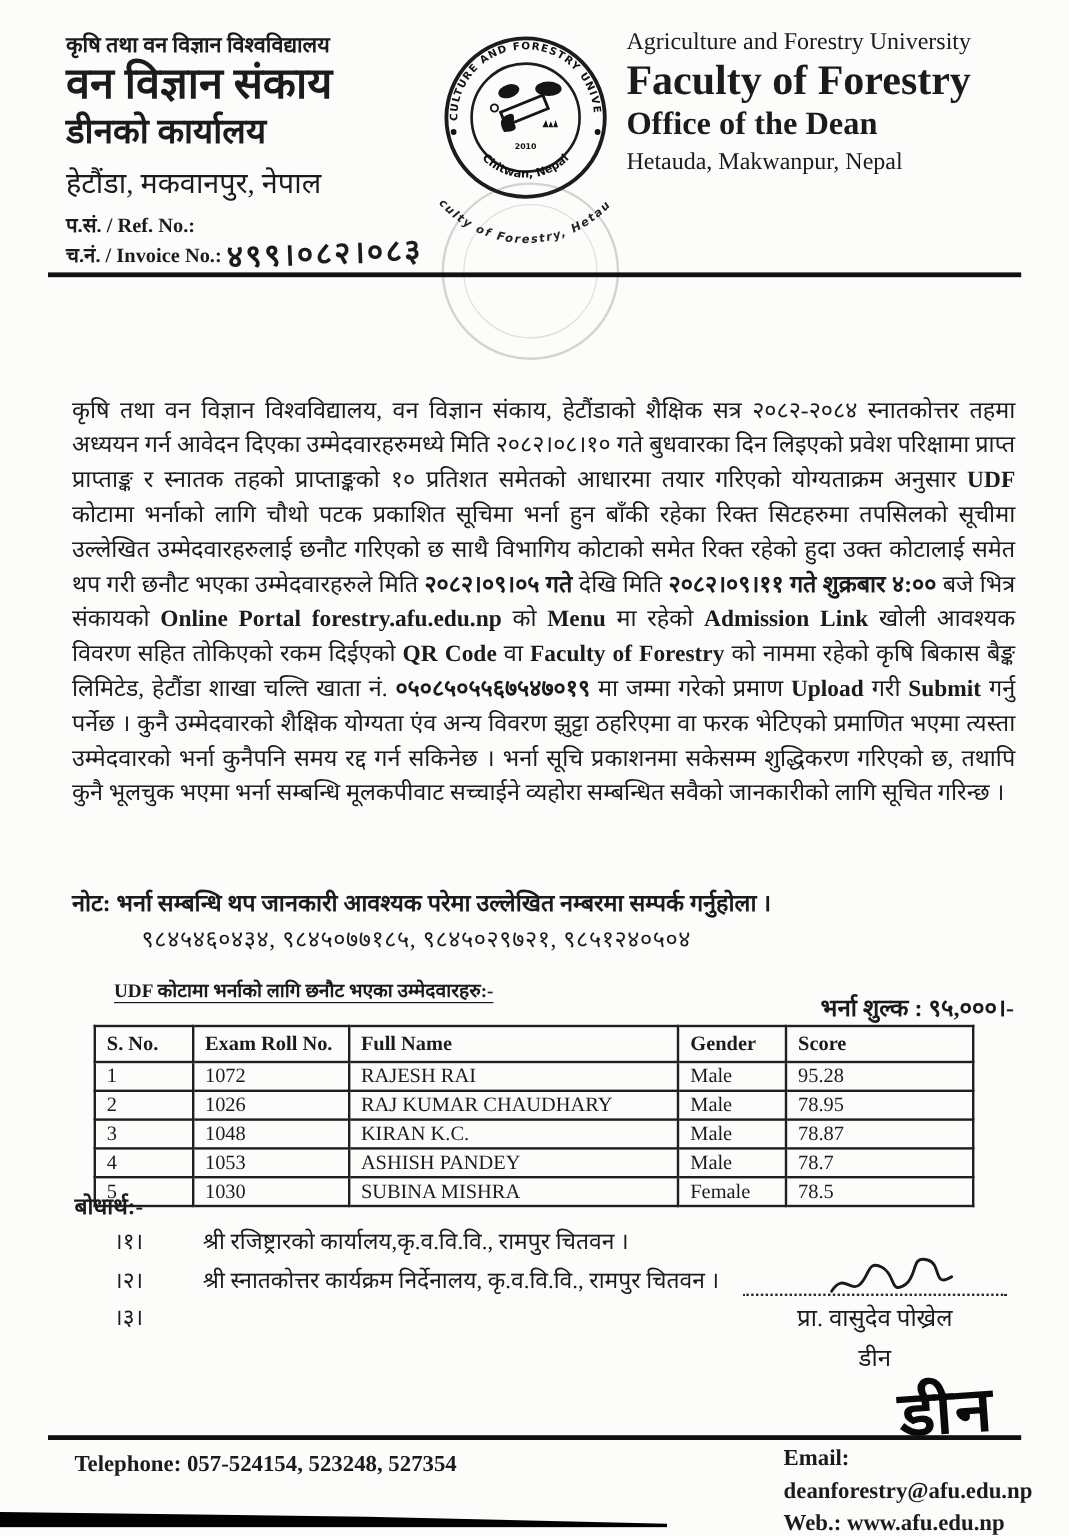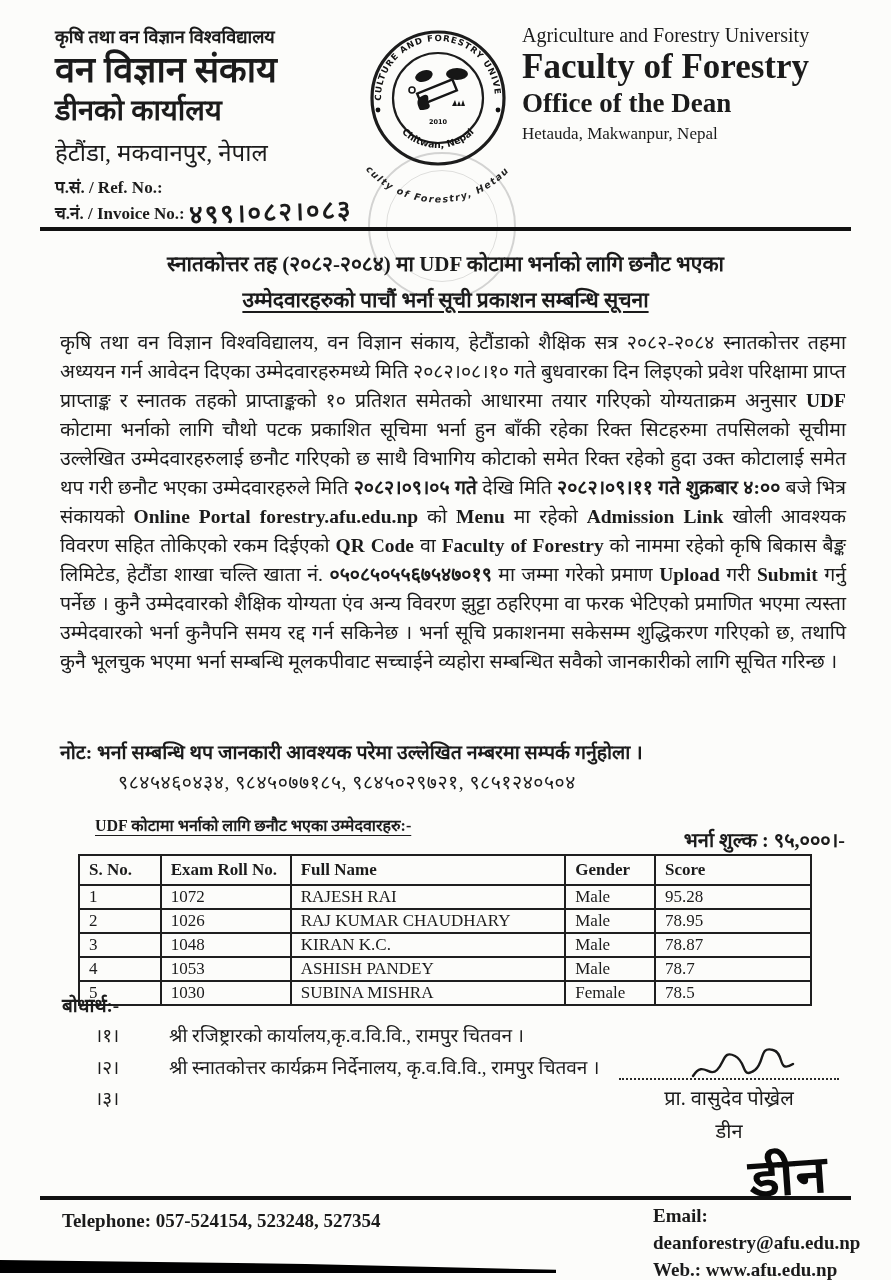--- a/index.html
+++ b/index.html
@@ -16,21 +16,21 @@
   .hdr-left { left:55px; top:24px; width:305px; }
   .hdr-left .l1 { font-size:18px; font-weight:bold; }
   .hdr-left .l2 { font-size:36px; font-weight:bold; line-height:1.25; }
   .hdr-left .l3 { font-size:29px; font-weight:bold; line-height:1.2; }
   .hdr-left .l4 { font-size:24px; font-weight:normal; margin-top:7px; }
 
   .hdr-right { left:522px; top:24px; width:340px; }
   .hdr-right .r1 { font-size:20px; }
   .hdr-right .r2 { font-size:35px; font-weight:bold; line-height:1.15; }
   .hdr-right .r3 { font-size:27px; font-weight:bold; line-height:1.2; }
-  .hdr-right .r4 { font-size:17px; margin-top:4px; }
+  .hdr-right .r4 { font-size:20px; margin-top:4px; }
 
   .seal-wrap { left:360px; top:18px; width:156px; height:196px; }
 
   .ghost-stamp { left:368px; top:152px; width:148px; height:148px;
     border:2px solid rgba(70,70,70,.22); border-radius:50%; filter:blur(.4px); }
   .ghost-stamp .inner { position:absolute; left:16px; top:16px; right:16px; bottom:16px;
     border:1px solid rgba(70,70,70,.16); border-radius:50%; }
 
   .ref-block { left:55px; top:176px; font-size:17px; font-weight:bold; line-height:23px; }
   .hand { display:inline-block; font-size:26px; font-weight:600; letter-spacing:2px;
@@ -145,24 +145,20 @@
     <div>प.सं. / Ref. No.:</div>
     <div>
       <span>च.नं. / Invoice No.:</span>
       <span class="hand">४९९।०८२।०८३</span>
     </div>
   </div>
 
 
   <div class="abs rule rule-1"></div>
 
-  <div class="abs title">
-    <div>स्नातकोत्तर तह (२०८२-२०८४) मा UDF कोटामा भर्नाको लागि छनौट भएका</div>
-    <div class="u">उम्मेदवारहरुको पाचौं भर्ना सूची प्रकाशन सम्बन्धि सूचना</div>
-  </div>
 
   <div class="abs body-par"><span>कृषि तथा वन विज्ञान विश्वविद्यालय, वन विज्ञान संकाय, हेटौंडाको शैक्षिक सत्र २०८२-२०८४ स्नातकोत्तर तहमा अध्ययन गर्न आवेदन दिएका उम्मेदवारहरुमध्ये मिति २०८२।०८।१० गते बुधवारका दिन लिइएको प्रवेश परिक्षामा प्राप्त प्राप्ताङ्क र स्नातक तहको प्राप्ताङ्कको १० प्रतिशत समेतको आधारमा तयार गरिएको योग्यताक्रम अनुसार </span><span class="b">UDF</span><span> कोटामा भर्नाको लागि चौथो पटक प्रकाशित सूचिमा भर्ना हुन बाँकी रहेका रिक्त सिटहरुमा तपसिलको सूचीमा उल्लेखित उम्मेदवारहरुलाई छनौट गरिएको छ साथै विभागिय कोटाको समेत रिक्त रहेको हुदा उक्त कोटालाई समेत थप गरी छनौट भएका उम्मेदवारहरुले मिति </span><span class="b">२०८२।०९।०५ गते</span><span> देखि मिति </span><span class="b">२०८२।०९।११ गते शुक्रबार ४:००</span><span> बजे भित्र संकायको </span><span class="b">Online Portal forestry.afu.edu.np</span><span> को </span><span class="b">Menu</span><span> मा रहेको </span><span class="b">Admission Link</span><span> खोली आवश्यक विवरण सहित तोकिएको रकम दिईएको </span><span class="b">QR Code</span><span> वा </span><span class="b">Faculty of Forestry</span><span> को नाममा रहेको कृषि बिकास बैङ्क लिमिटेड, हेटौंडा शाखा चल्ति खाता नं. </span><span class="b">०५०८५०५५६७५४७०१९</span><span> मा जम्मा गरेको प्रमाण </span><span class="b">Upload</span><span> गरी </span><span class="b">Submit</span><span> गर्नु पर्नेछ । कुनै उम्मेदवारको शैक्षिक योग्यता एंव अन्य विवरण झुट्टा ठहरिएमा वा फरक भेटिएको प्रमाणित भएमा त्यस्ता उम्मेदवारको भर्ना कुनैपनि समय रद्द गर्न सकिनेछ । भर्ना सूचि प्रकाशनमा सकेसम्म शुद्धिकरण गरिएको छ, तथापि कुनै भूलचुक भएमा भर्ना सम्बन्धि मूलकपीवाट सच्चाईने व्यहोरा सम्बन्धित सवैको जानकारीको लागि सूचित गरिन्छ ।</span></div>
 
   <div class="abs note-line">नोट: भर्ना सम्बन्धि थप जानकारी आवश्यक परेमा उल्लेखित नम्बरमा सम्पर्क गर्नुहोला ।</div>
   <div class="abs phones">९८४५४६०४३४,  ९८४५०७७१८५,  ९८४५०२९७२१,  ९८५१२४०५०४</div>
 
   <div class="abs list-heading">UDF कोटामा भर्नाको लागि छनौट भएका उम्मेदवारहरु:-</div>
   <div class="abs fee">भर्ना शुल्क : ९५,०००।-</div>
 
   <table class="cand">

